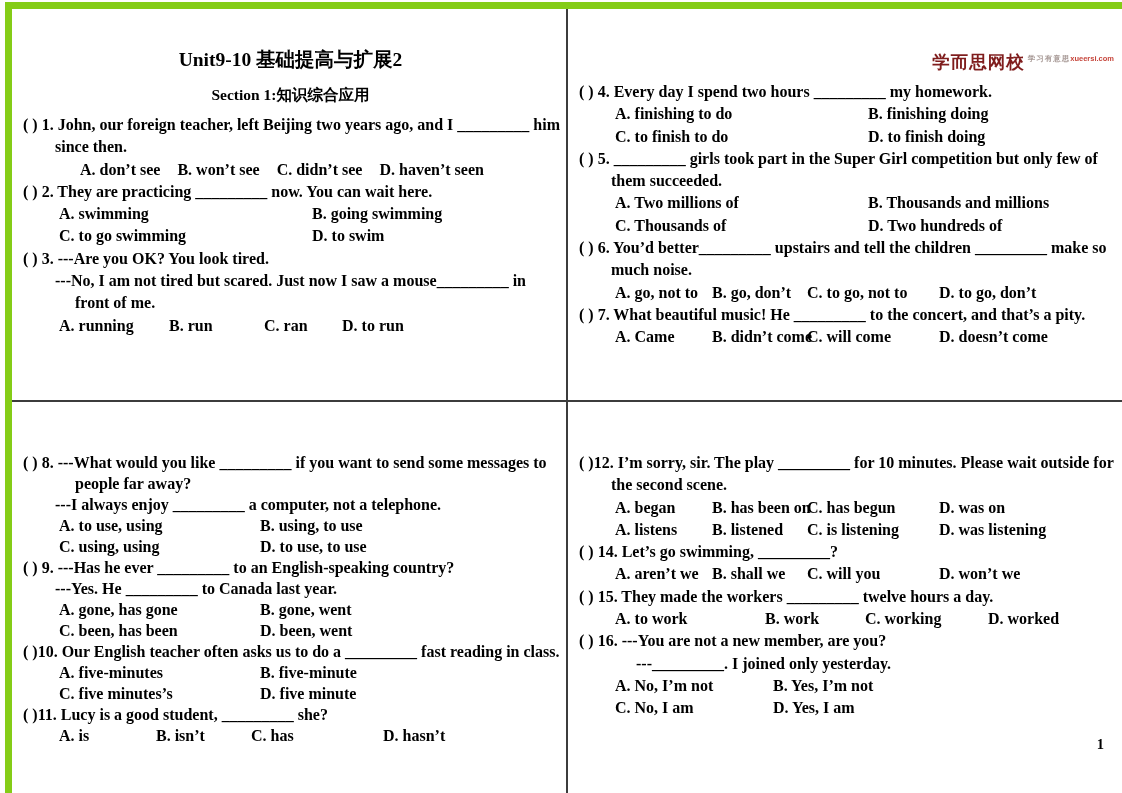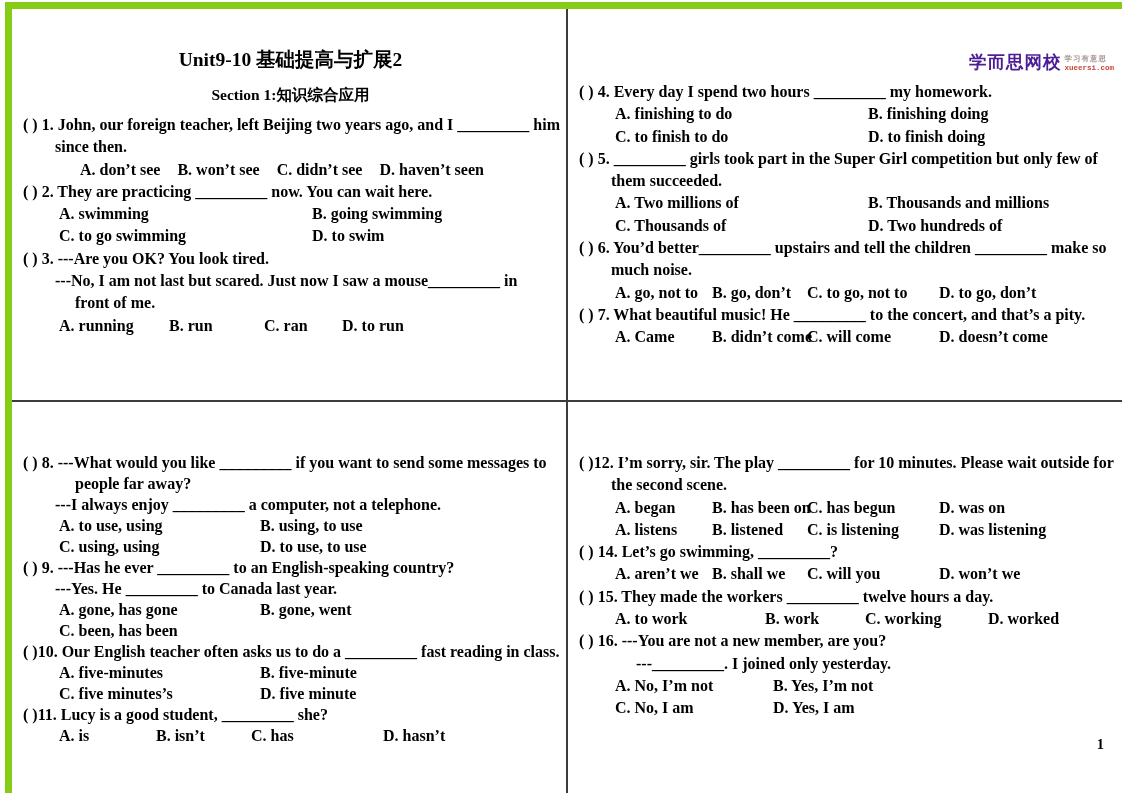--- a/index.html
+++ b/index.html
@@ -29,22 +29,22 @@
   .opts-inline{display:flex;gap:17px;}
   .opts-pairs{grid-template-columns:253px auto;}
   .opts-pairs-sm{grid-template-columns:201px auto;}
   .opts-pairs-xs{grid-template-columns:158px auto;}
   .opts-row4{grid-template-columns:97px 95px 132px auto;}
   .opts-row4-tight{grid-template-columns:110px 95px 78px auto;}
   .opts-row4-wide{grid-template-columns:150px 100px 123px auto;}
   .opt{white-space:nowrap;}
   .logo{position:absolute;top:44px;right:8px;display:flex;align-items:flex-start;gap:3px;
         font-family:"Liberation Sans","DejaVu Sans",sans-serif;}
-  .logo-brand{color:#4c1d95;font-size:17.5px;font-weight:bold;letter-spacing:1px;line-height:19px;}
-  .logo-side{display:flex;flex-direction:column;margin-top:2px;font-family:Liberation Mono, monospace;}
+  .logo-brand{color:#7f1d1d;font-size:17.5px;font-weight:bold;letter-spacing:1px;line-height:19px;}
+  .logo-side{display:flex;flex-direction:row;margin-top:2px;}
   .logo-slogan{color:#a89a97;font-size:7.5px;line-height:8.5px;letter-spacing:1px;}
   .logo-domain{color:#c6443a;font-size:7.5px;line-height:8.5px;}
   .pageno{position:absolute;right:18px;bottom:42px;font-size:14.5px;}
 </style>
 </head>
 <body>
 
 <div class="grid">
 
   <section class="cell cell-tl">
@@ -62,21 +62,21 @@
         <div class="q-line ind0">( ) 2. They are practicing _________ now. You can wait here.</div>
         <div class="q-line opts opts-pairs ind2">
           <span class="opt">A. swimming</span>
           <span class="opt">B. going swimming</span>
         </div>
         <div class="q-line opts opts-pairs ind2">
           <span class="opt">C. to go swimming</span>
           <span class="opt">D. to swim</span>
         </div>
         <div class="q-line ind0">( ) 3. ---Are you OK? You look tired.</div>
-        <div class="q-line ind1">---No, I am not last but scared. Just now I saw a mouse_________ in</div>
+        <div class="q-line ind1">---No, I am not tired but scared. Just now I saw a mouse_________ in</div>
         <div class="q-line ind3">front of me.</div>
         <div class="q-line opts opts-row4-tight ind2">
           <span class="opt">A. running</span>
           <span class="opt">B. run</span>
           <span class="opt">C. ran</span>
           <span class="opt">D. to run</span>
         </div>
       </div>
   </section>
 
@@ -140,20 +140,21 @@
           <span class="opt">D. to use, to use</span>
         </div>
         <div class="q-line ind0">( ) 9. ---Has he ever _________ to an English-speaking country?</div>
         <div class="q-line ind1">---Yes. He _________ to Canada last year.</div>
         <div class="q-line opts opts-pairs-sm ind2">
           <span class="opt">A. gone, has gone</span>
           <span class="opt">B. gone, went</span>
         </div>
         <div class="q-line opts opts-pairs-sm ind2">
           <span class="opt">C. been, has been</span>
+          <span class="opt">D. been, went</span>
         </div>
         <div class="q-line ind0">( )10. Our English teacher often asks us to do a _________ fast reading in class.</div>
         <div class="q-line opts opts-pairs-sm ind2">
           <span class="opt">A. five-minutes</span>
           <span class="opt">B. five-minute</span>
         </div>
         <div class="q-line opts opts-pairs-sm ind2">
           <span class="opt">C. five minutes’s</span>
           <span class="opt">D. five minute</span>
         </div>

